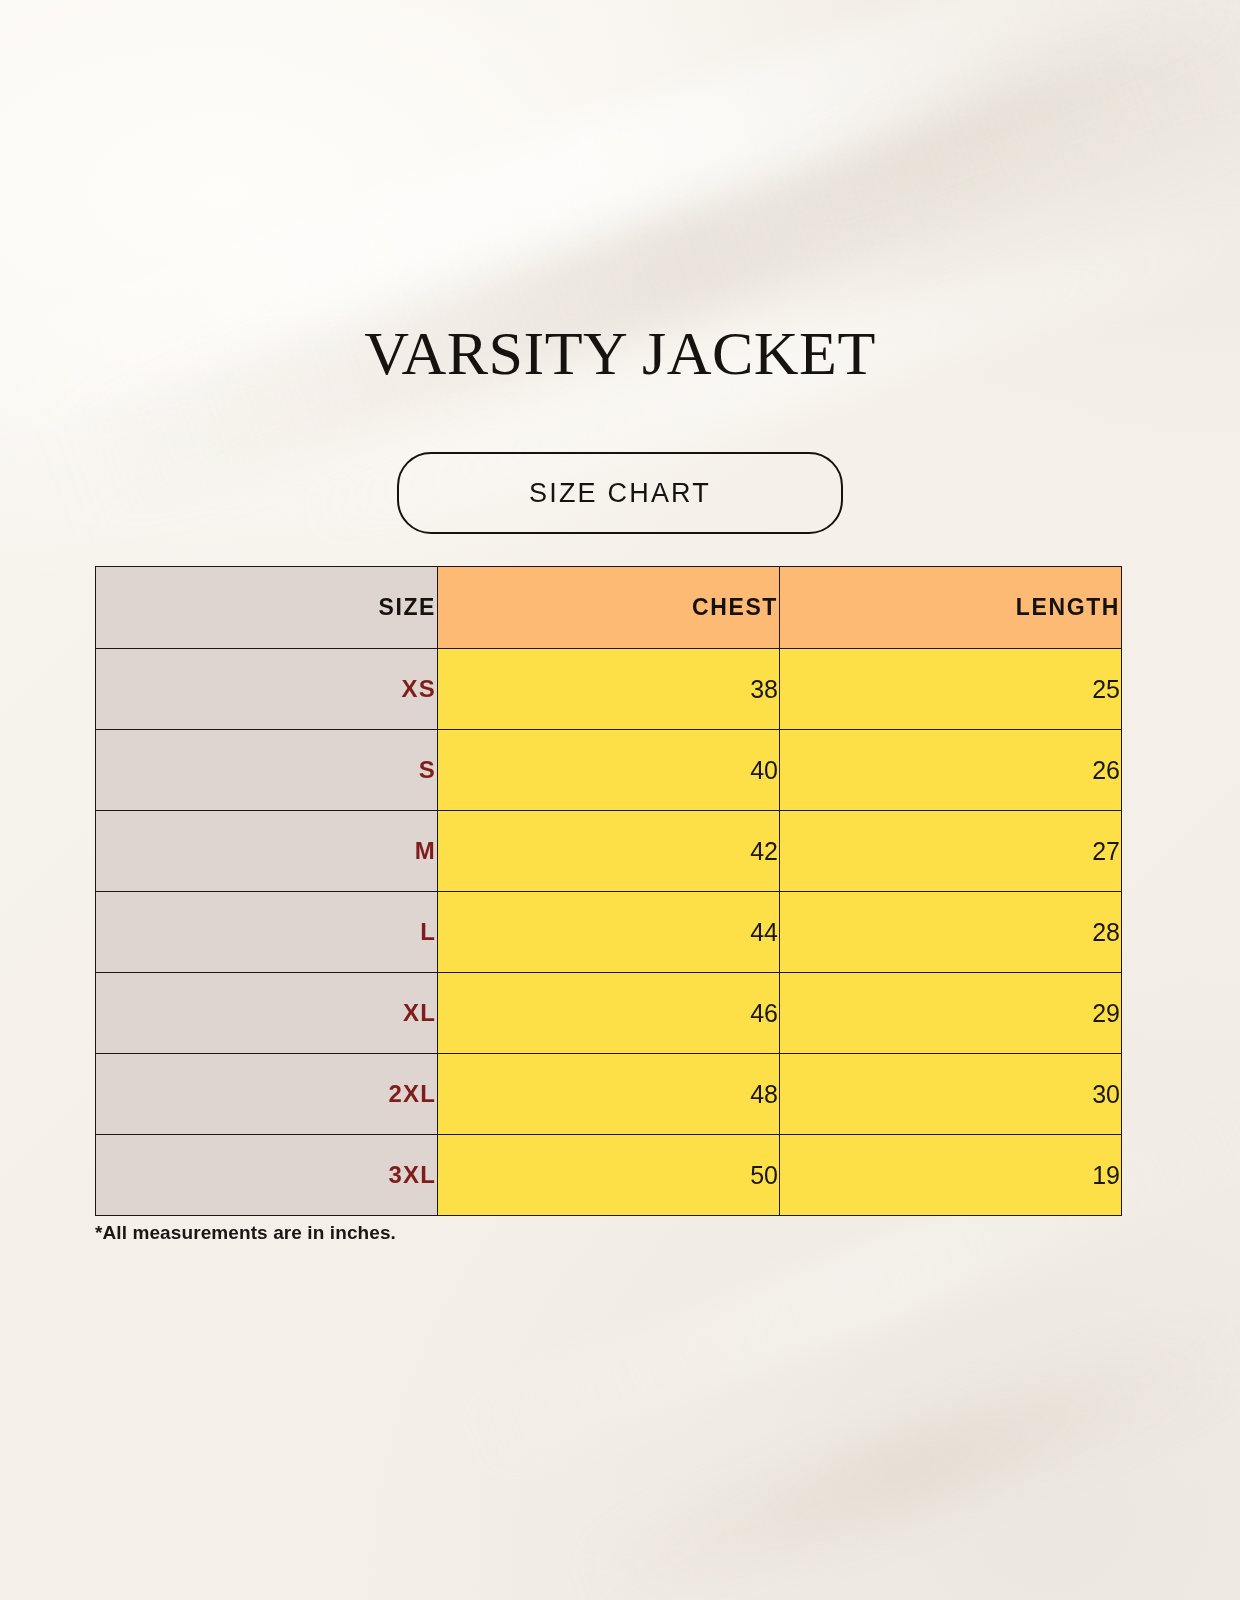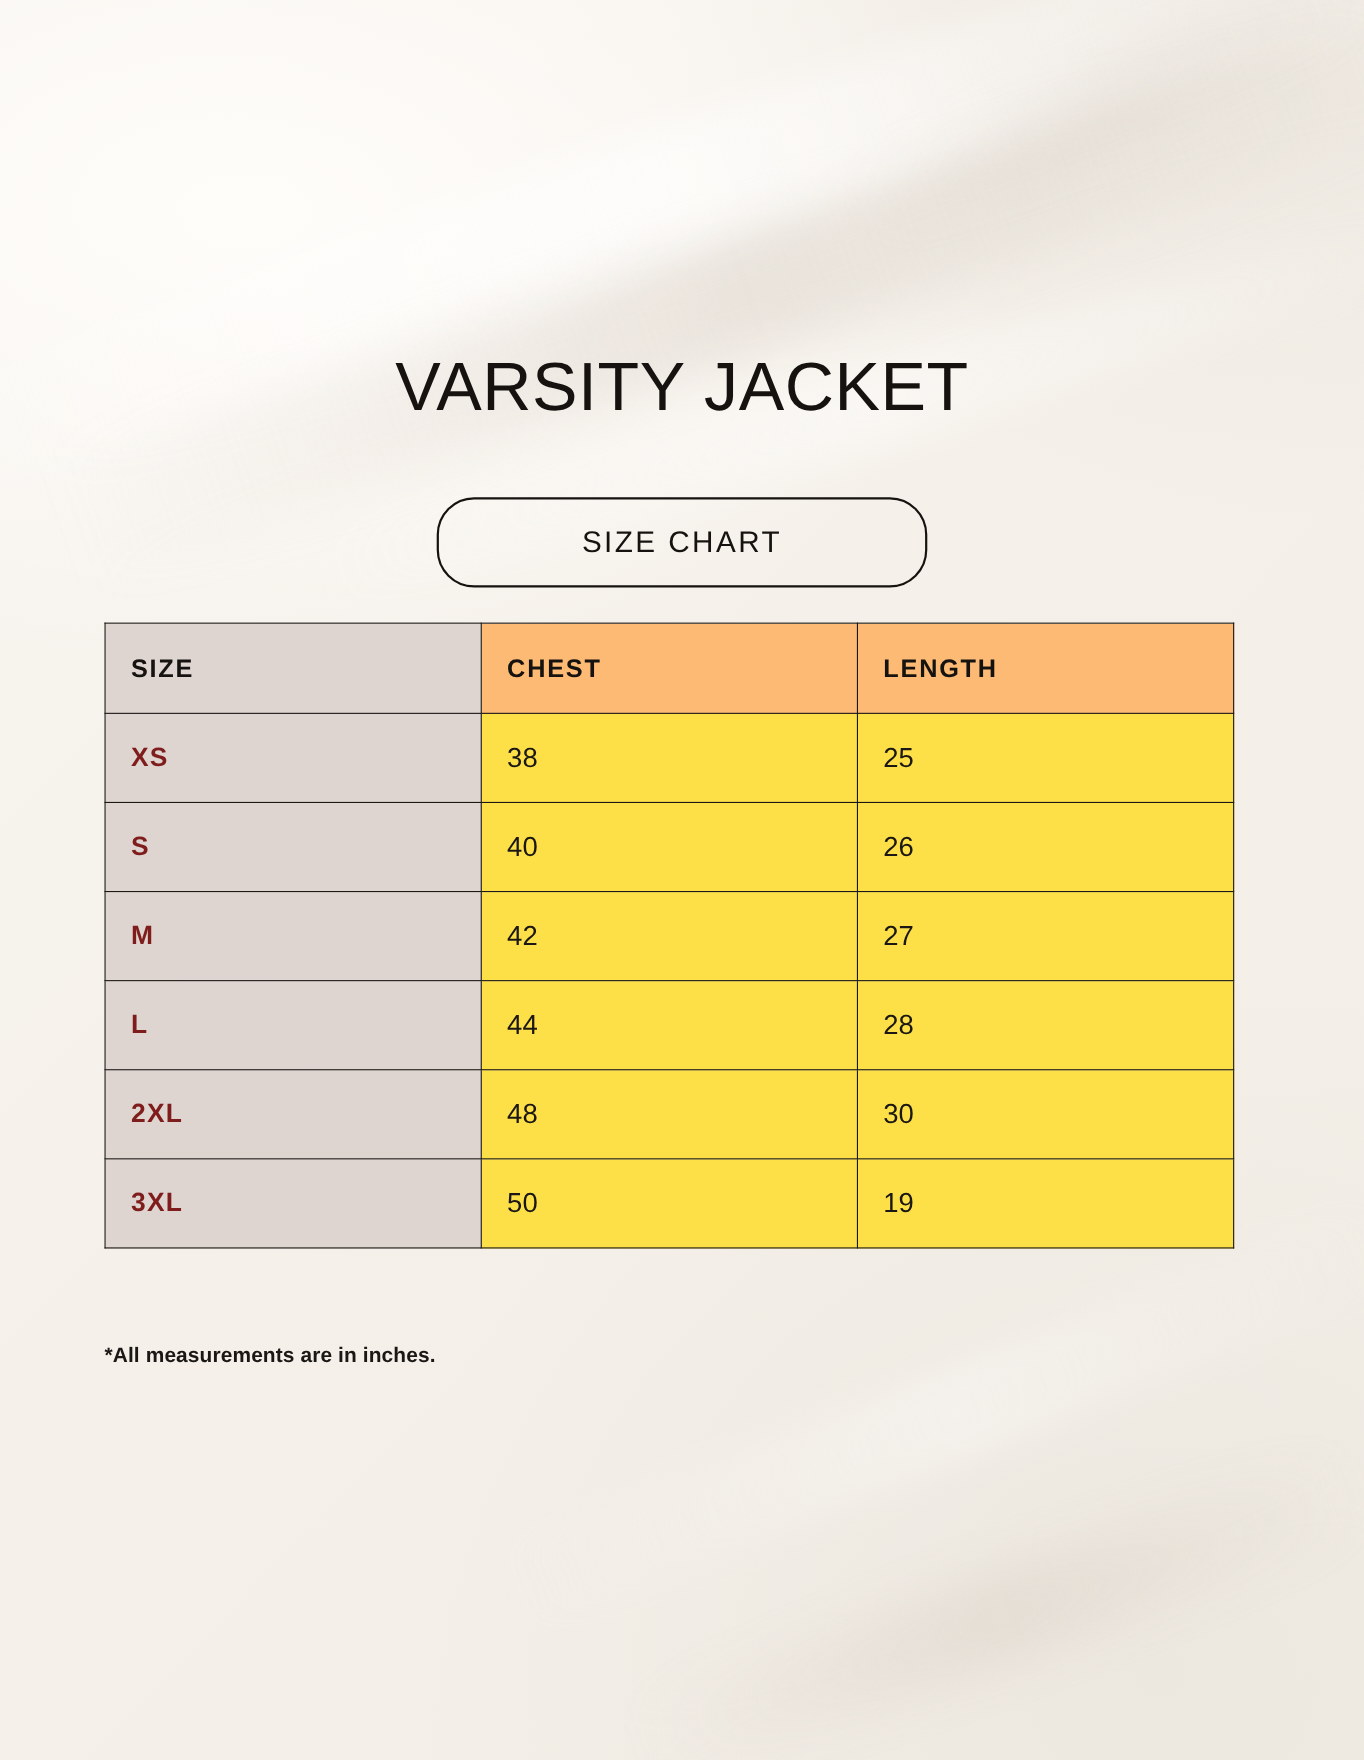--- a/index.html
+++ b/index.html
@@ -54,20 +54,21 @@
     position: absolute;
     top: 322px;
     left: 0;
     width: 100%;
     text-align: center;
     font-size: 62px;
     line-height: 1;
     letter-spacing: 0.5px;
     font-weight: 400;
     color: #15120f;
+    font-family: Liberation Serif, serif;
   }
 
   .pill {
     position: absolute;
     top: 452px;
     left: 50%;
     transform: translateX(-50%);
     width: 446px;
     height: 82px;
     border: 2.5px solid #15120f;
@@ -96,21 +97,21 @@
     width: 100%;
     table-layout: fixed;
   }
   table.size-chart col.c-size   { width: 342px; }
   table.size-chart col.c-chest  { width: 342px; }
   table.size-chart col.c-length { width: 342px; }
 
   table.size-chart th,
   table.size-chart td {
     border: 1.6px solid #1a1714;
-    text-align: left;
+    text-align: right;
     box-sizing: border-box;
     padding-left: 23px;
   }
 
   
   thead th {
     height: 82px;
     font-size: 23px;
     font-weight: bold;
     letter-spacing: 1.6px;
@@ -197,20 +198,25 @@
           <td class="cell-size">M</td>
           <td class="cell-val">42</td>
           <td class="cell-val">27</td>
         </tr>
         <tr>
           <td class="cell-size">L</td>
           <td class="cell-val">44</td>
           <td class="cell-val">28</td>
         </tr>
         <tr>
+          <td class="cell-size">XL</td>
+          <td class="cell-val">46</td>
+          <td class="cell-val">29</td>
+        </tr>
+        <tr>
           <td class="cell-size">2XL</td>
           <td class="cell-val">48</td>
           <td class="cell-val">30</td>
         </tr>
         <tr>
           <td class="cell-size">3XL</td>
           <td class="cell-val">50</td>
           <td class="cell-val">19</td>
         </tr>
       </tbody>

